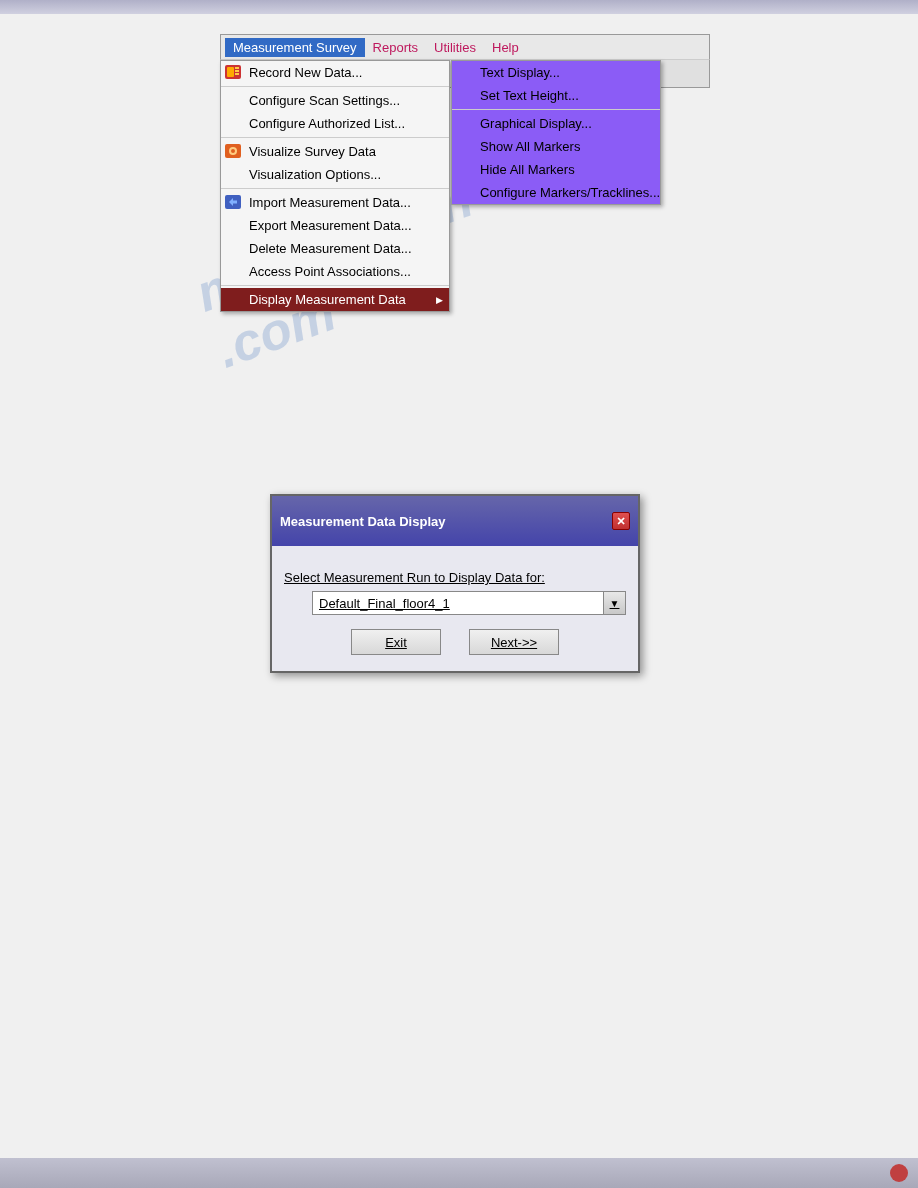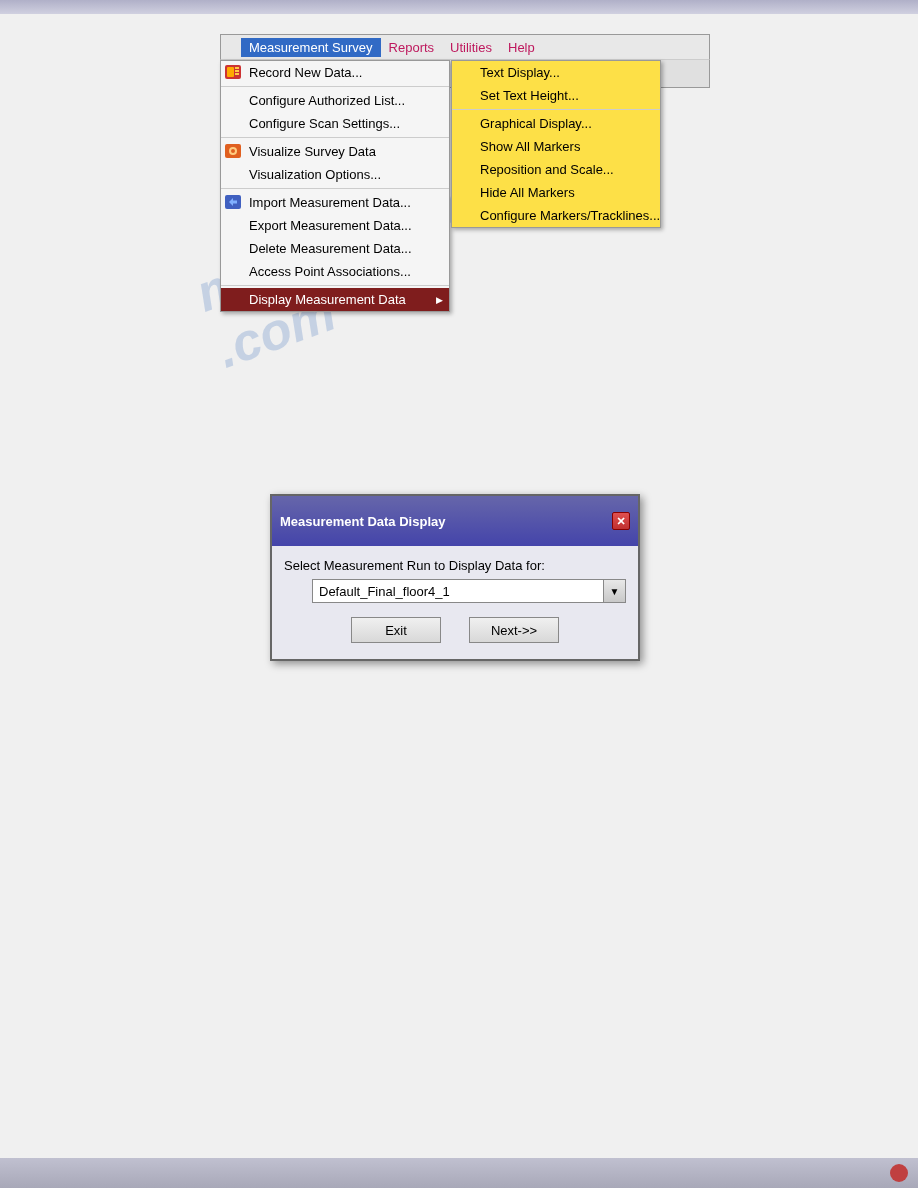--- a/index.html
+++ b/index.html
@@ -76,21 +76,21 @@
       width: 490px;
     }
 
     
     .menu-bar {
       background: #e8e8e8;
       border: 1px solid #999;
       border-bottom: 1px solid #ccc;
       display: flex;
       align-items: center;
-      padding: 2px 20px;
+      padding: 2px 4px;
       height: 26px;
     }
 
     .menu-item {
       padding: 2px 8px;
       cursor: pointer;
       font-size: 13px;
       color: #be185d;
     }
 
@@ -168,21 +168,21 @@
       transform: translateY(-50%);
       font-size: 9px;
     }
 
     
     .submenu {
       position: absolute;
       top: 26px;
       left: 231px;
       width: 210px;
-      background: #fde047;
+      background: #8b5cf6;
       border: 1px solid #999;
       box-shadow: 2px 2px 4px rgba(0,0,0,0.3);
       z-index: 101;
     }
 
     
     .dialog {
       position: absolute;
       top: 480px;
       left: 270px;
@@ -212,21 +212,22 @@
       display: flex;
       align-items: center;
       justify-content: center;
       color: white;
       font-size: 11px;
       font-weight: bold;
       cursor: pointer;
     }
 
     .dialog-body {
-      padding: 12px 12px 8px 12px;
+      padding: 24px 12px 8px 12px;
+      text-decoration: underline;
     }
 
     .dialog-label {
       font-size: 13px;
       color: #000;
       margin-bottom: 6px;
     }
 
     .dialog-select-row {
       display: flex;
@@ -314,25 +315,25 @@
             <rect x="10" y="5" width="4" height="2" rx="0" fill="#ffcc44"></rect>
             <rect x="10" y="8" width="4" height="2" rx="0" fill="#ffcc44"></rect>
           </svg>
         </span>
         <span>Record New Data...</span>
       </div>
 
       <div class="dropdown-separator"></div>
 
       <div class="dropdown-item">
+        <span>Configure Scan Settings...</span>
+      </div>
+
+      <div class="dropdown-item">
         <span>Configure Authorized List...</span>
-      </div>
-
-      <div class="dropdown-item">
-        <span>Configure Scan Settings...</span>
       </div>
 
       <div class="dropdown-separator"></div>
 
       <div class="dropdown-item has-icon">
         <span class="item-icon">
           <svg width="16" height="14" viewBox="0 0 16 14">
             <rect x="0" y="0" width="16" height="14" rx="2" fill="#e06020"></rect>
             <circle cx="8" cy="7" r="4" fill="#ffcc80"></circle>
             <circle cx="8" cy="7" r="2" fill="#e06020"></circle>
@@ -390,23 +391,20 @@
       <div class="dropdown-separator"></div>
 
       <div class="dropdown-item">
         <span>Graphical Display...</span>
       </div>
 
       <div class="dropdown-item">
         <span>Show All Markers</span>
       </div>
 
-      <div class="dropdown-item">
-        <span>Reposition and Scale...</span>
-      </div>
 
       <div class="dropdown-item">
         <span>Hide All Markers</span>
       </div>
 
       <div class="dropdown-item">
         <span>Configure Markers/Tracklines...</span>
       </div>
 
     </div>

